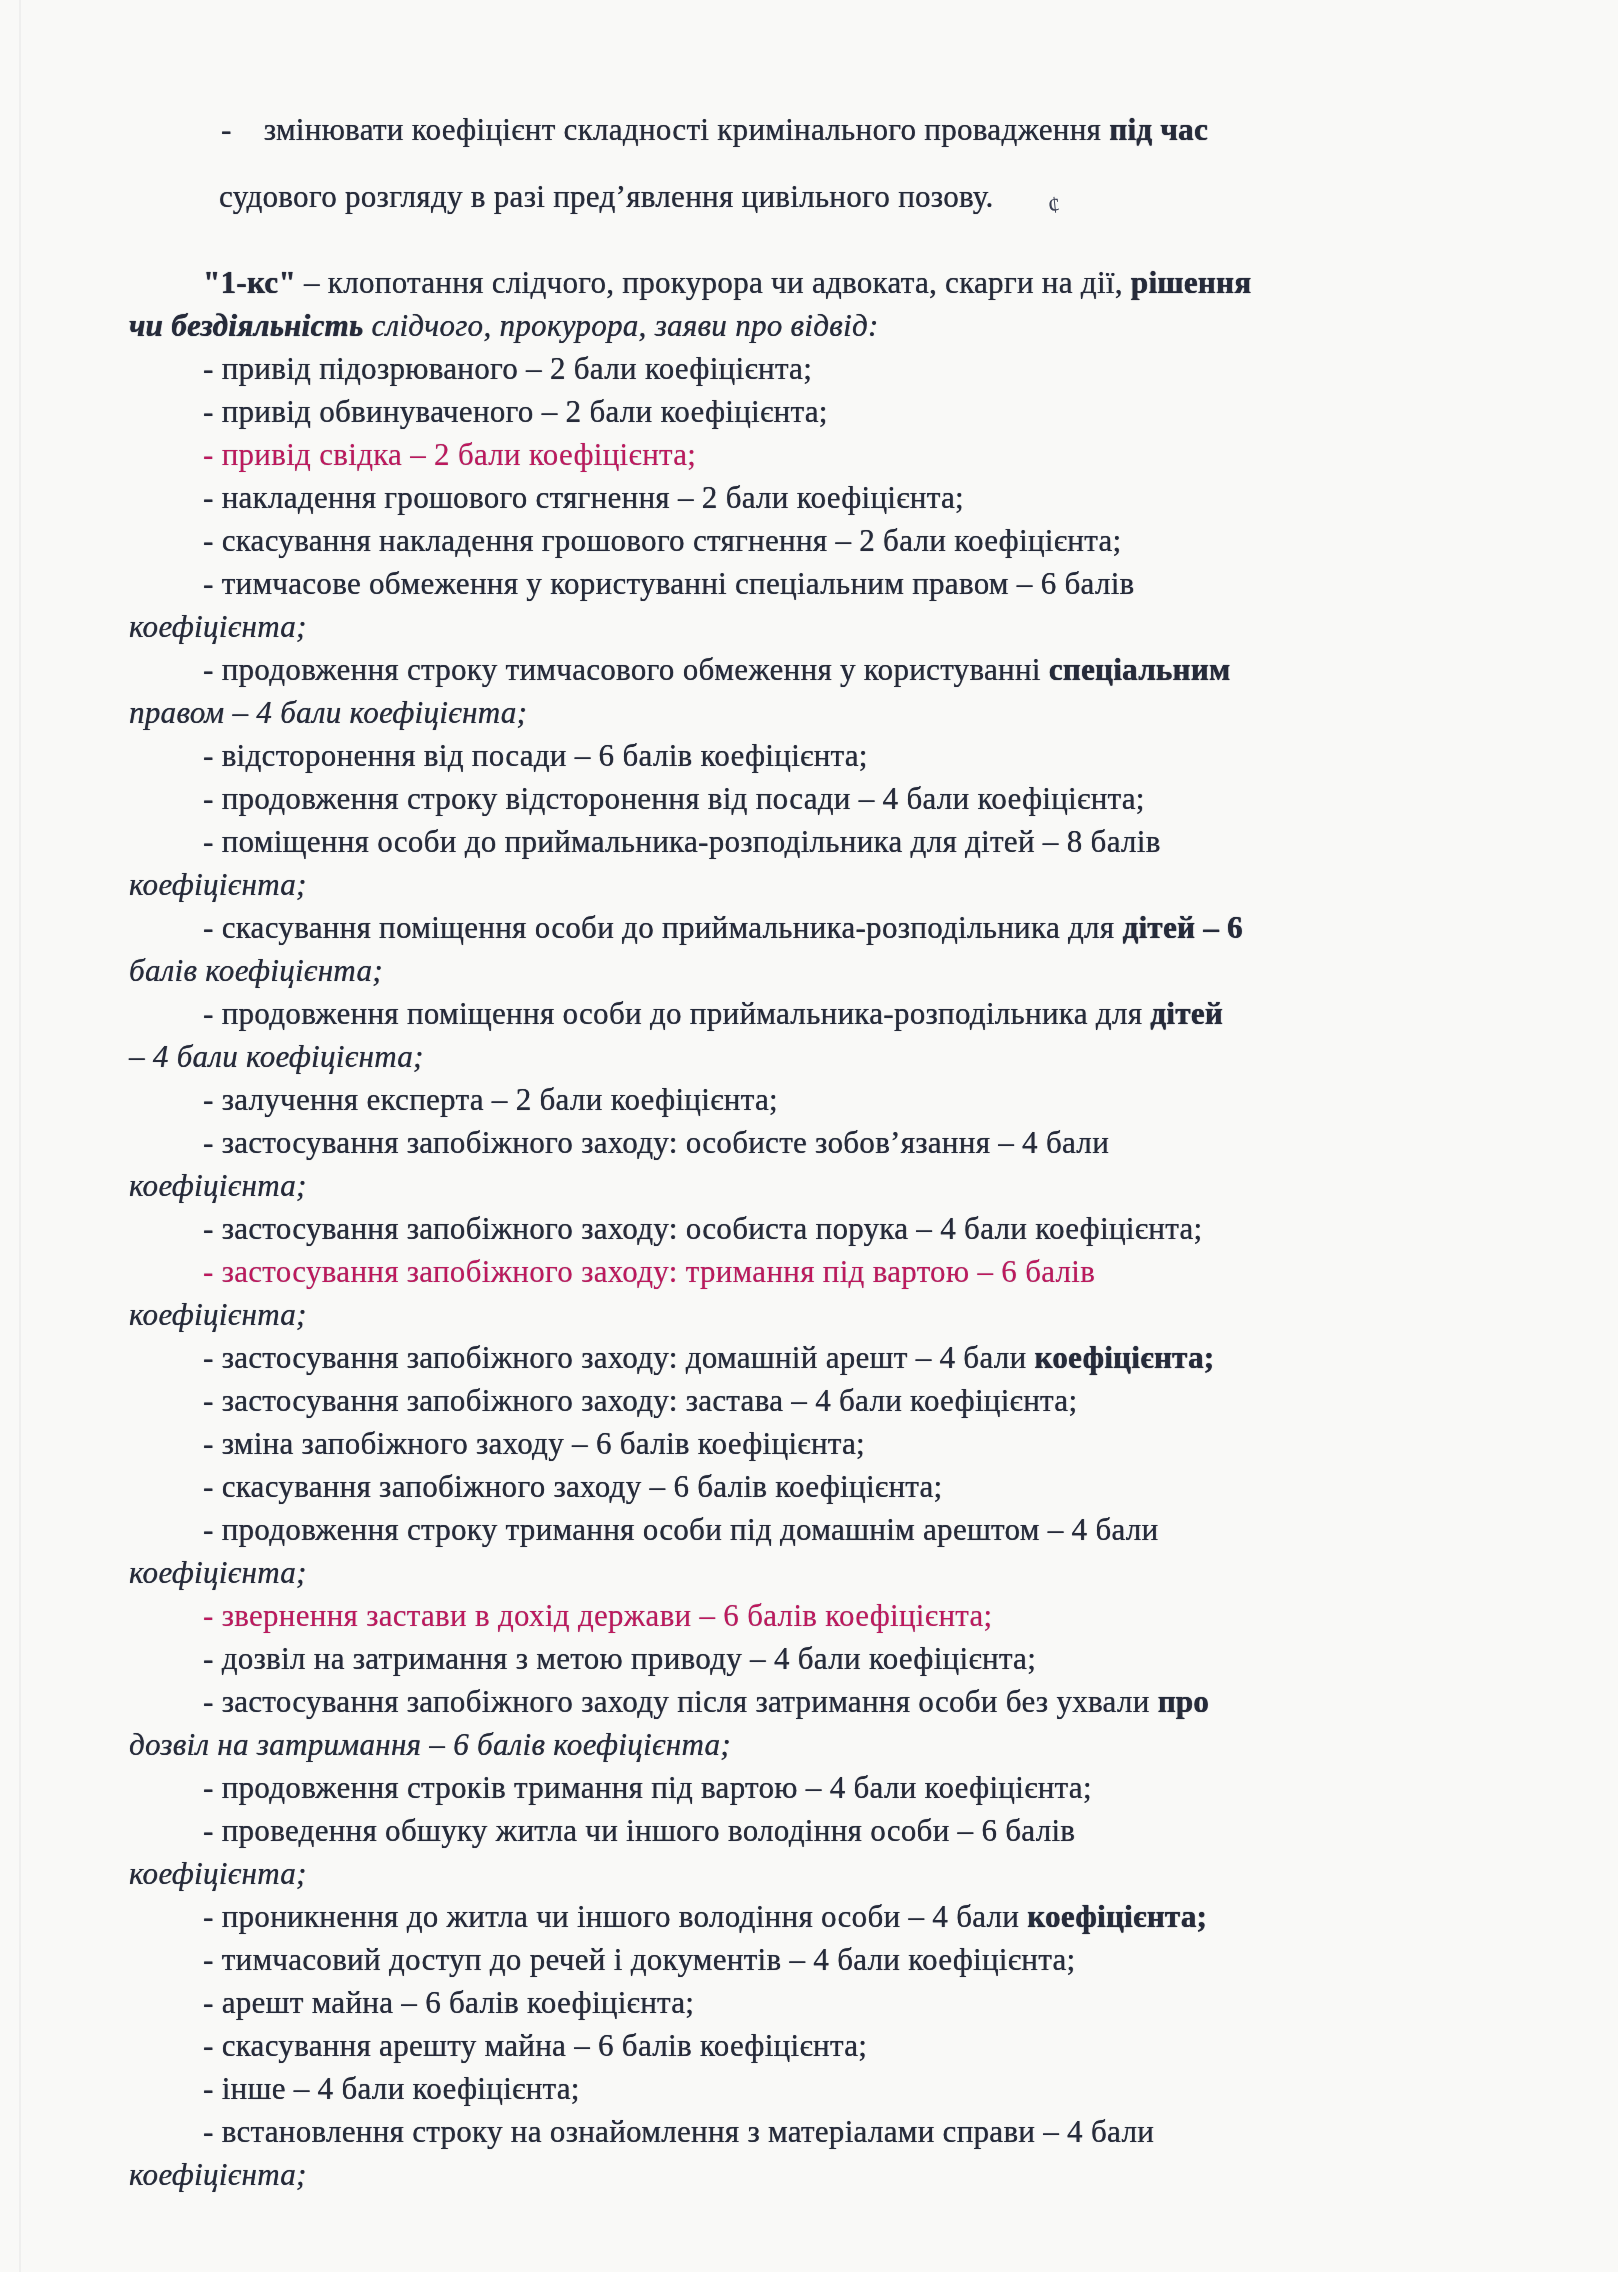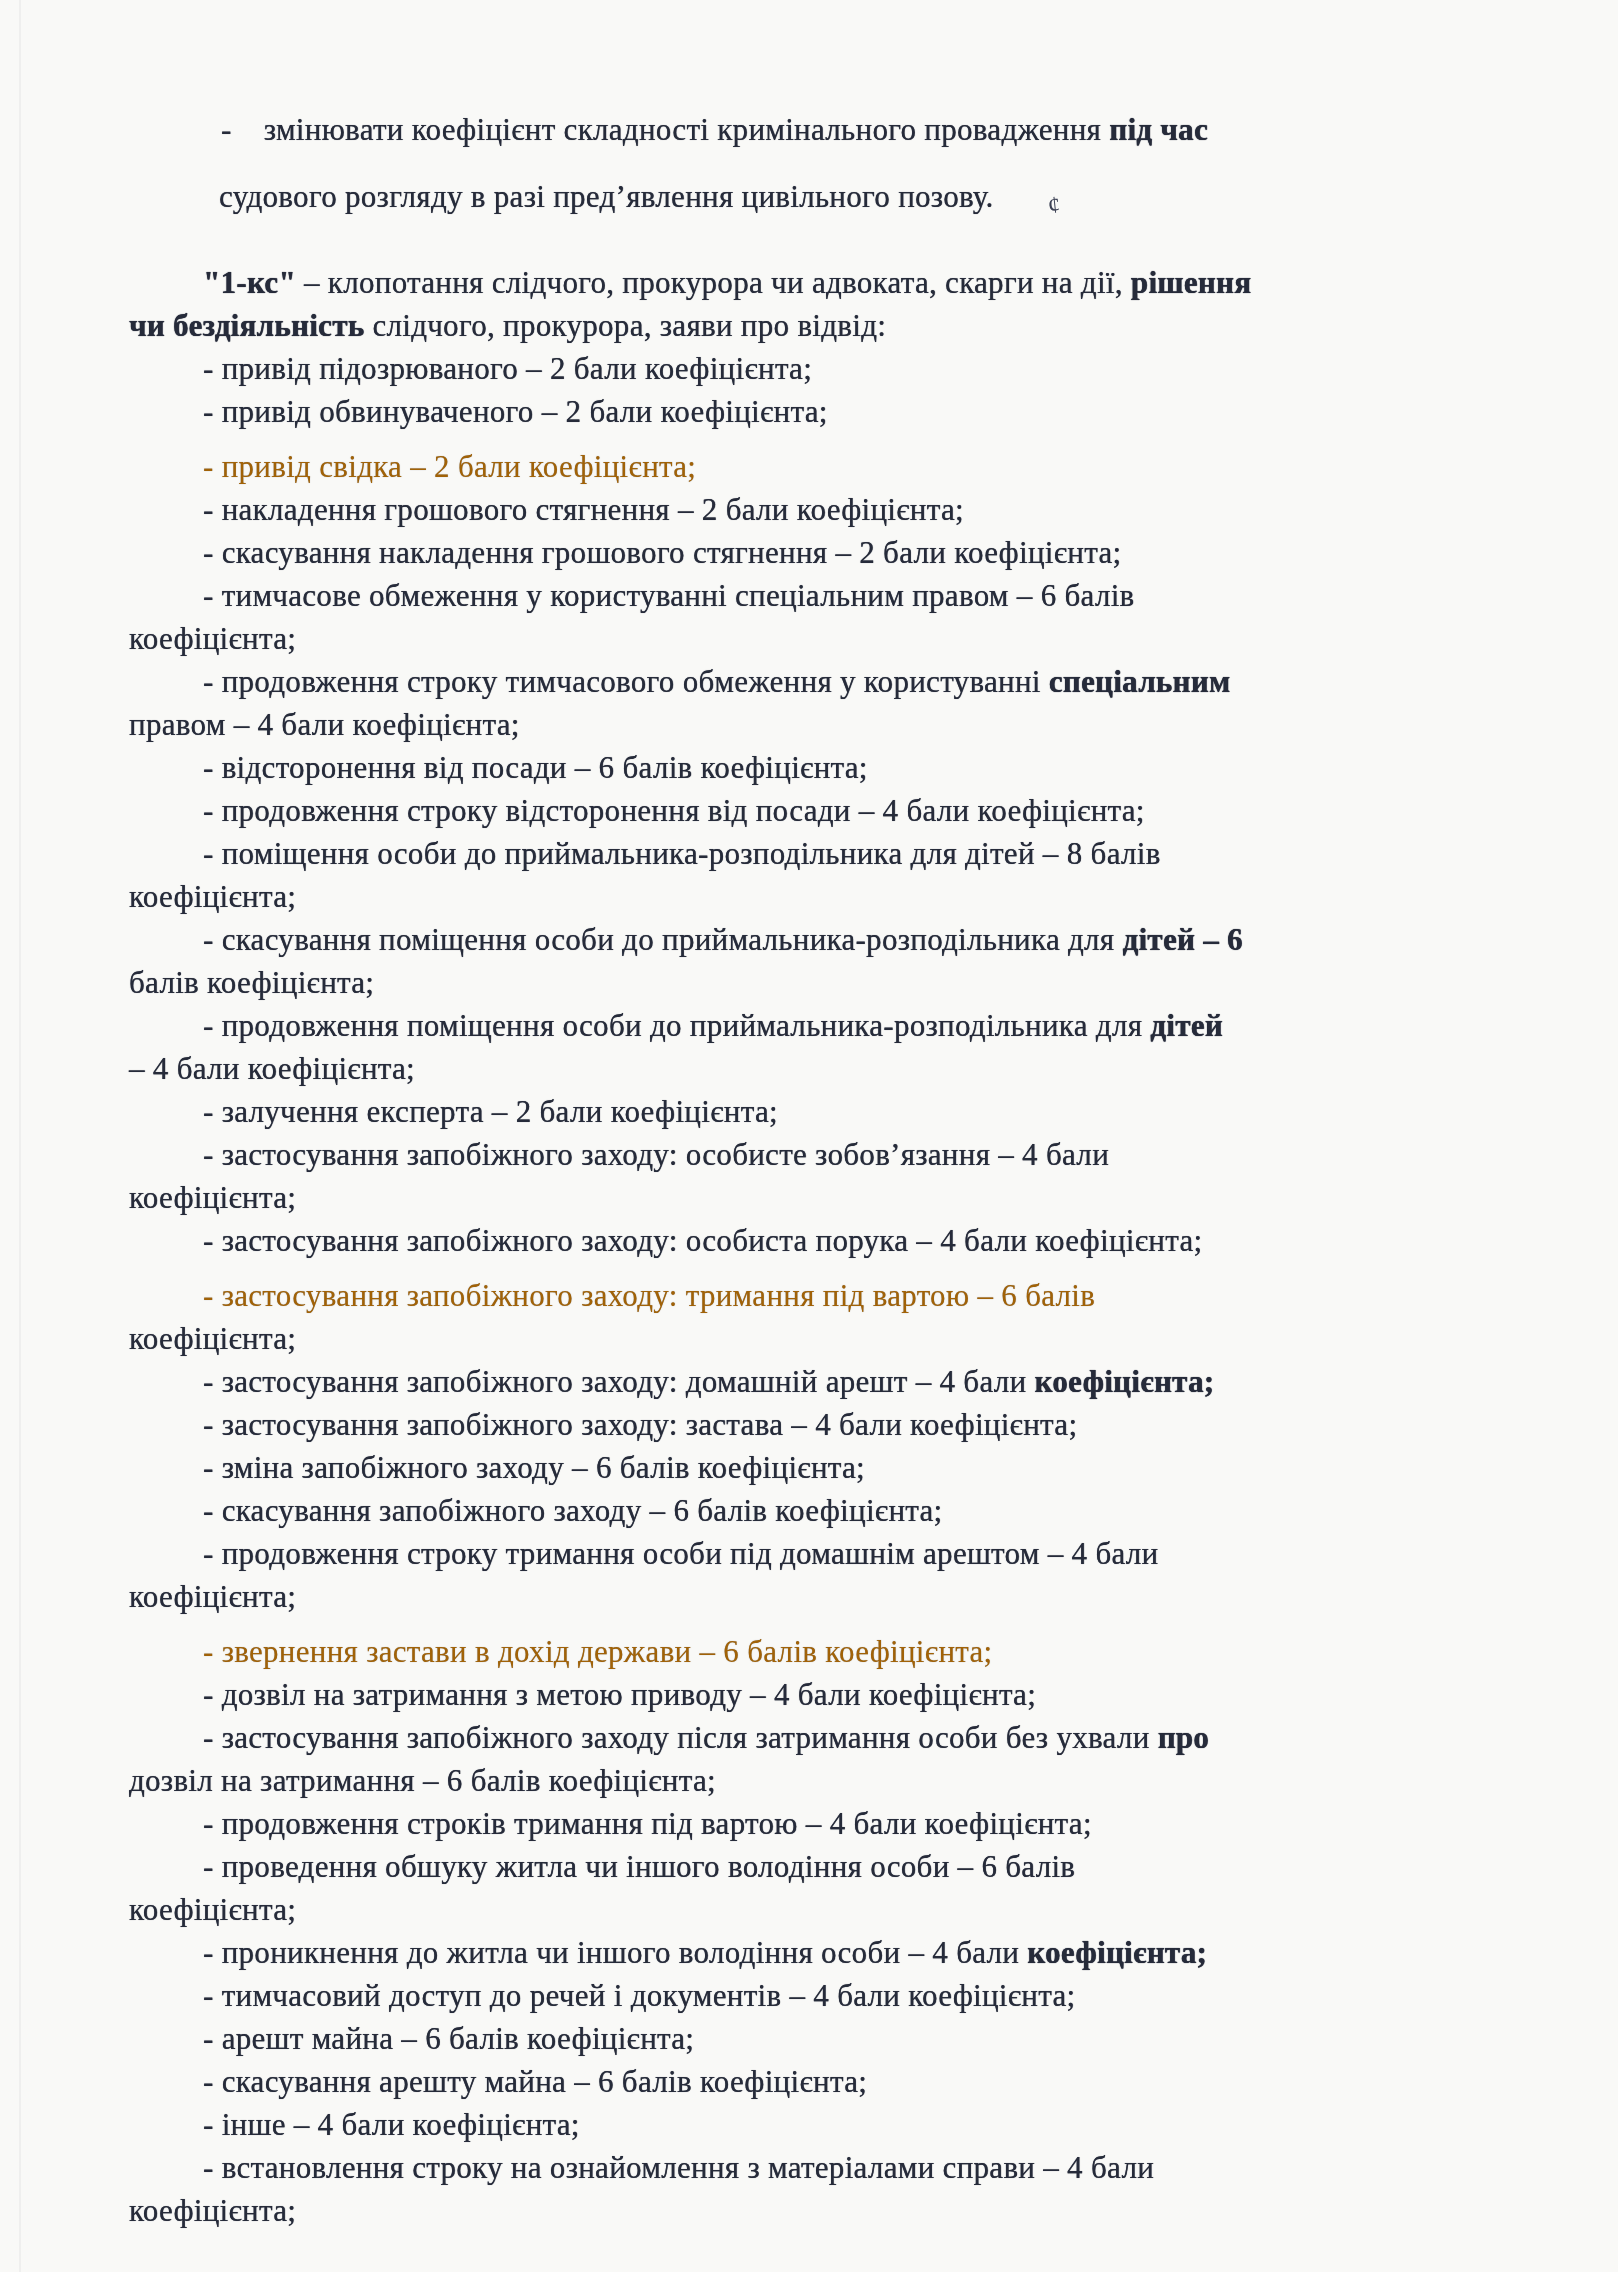--- a/index.html
+++ b/index.html
@@ -19,30 +19,29 @@
   .textblock{
     position:absolute;left:129px;top:108px;width:1404px;
     font-size:31px;line-height:43px;letter-spacing:0.3px;
     white-space:pre;
     text-shadow:0 0 0.7px rgba(38,43,58,.78), 0.4px 0.4px 0.3px rgba(38,43,58,.30);
   }
   .line{height:43px;}
   .q1{padding-left:92px;}
   .q2{padding-left:90px;margin-top:24px;}
   .first{padding-left:74px;}
-  .cont{padding-left:0;}
+  .cont{padding-left:0;font-style:italic;}
   .gap{height:43px;}
   .b{
     font-weight:bold;
     text-shadow:0 0 1px rgba(22,27,44,.92), 0.5px 0 0.3px rgba(22,27,44,.55);
   }
   .ink-light{
-    color:#a16207;
+    color:#be185d;
     text-shadow:0 0 0.9px rgba(74,80,97,.55);
-    margin-top:12px;
   }
   .stray-mark{
     position:absolute;left:1048px;top:191px;
     font-size:24.5px;color:#3c4154;
     transform:rotate(-6deg);
     font-family:"Liberation Serif",serif;
   }
 </style>
 </head>
 <body>

